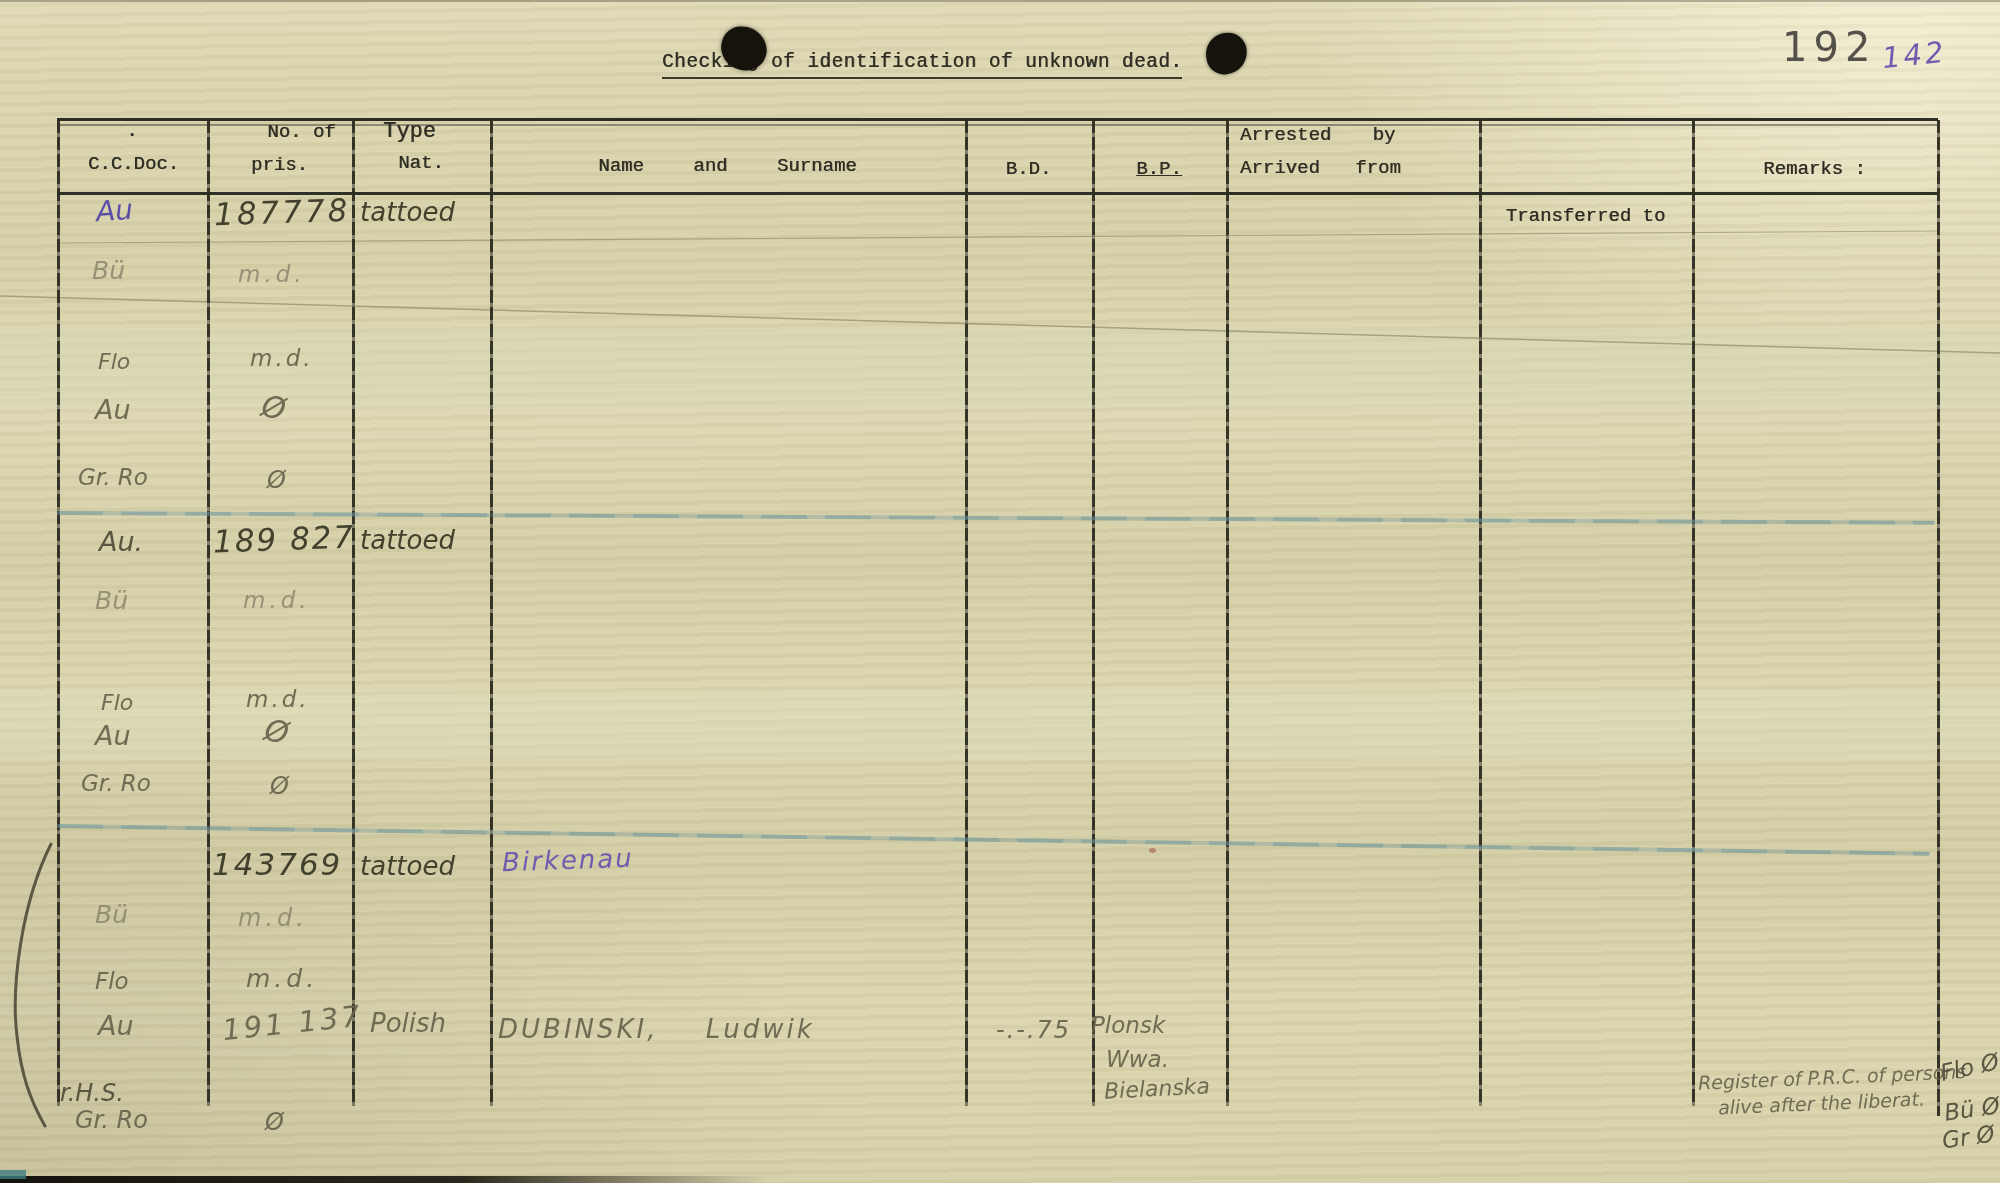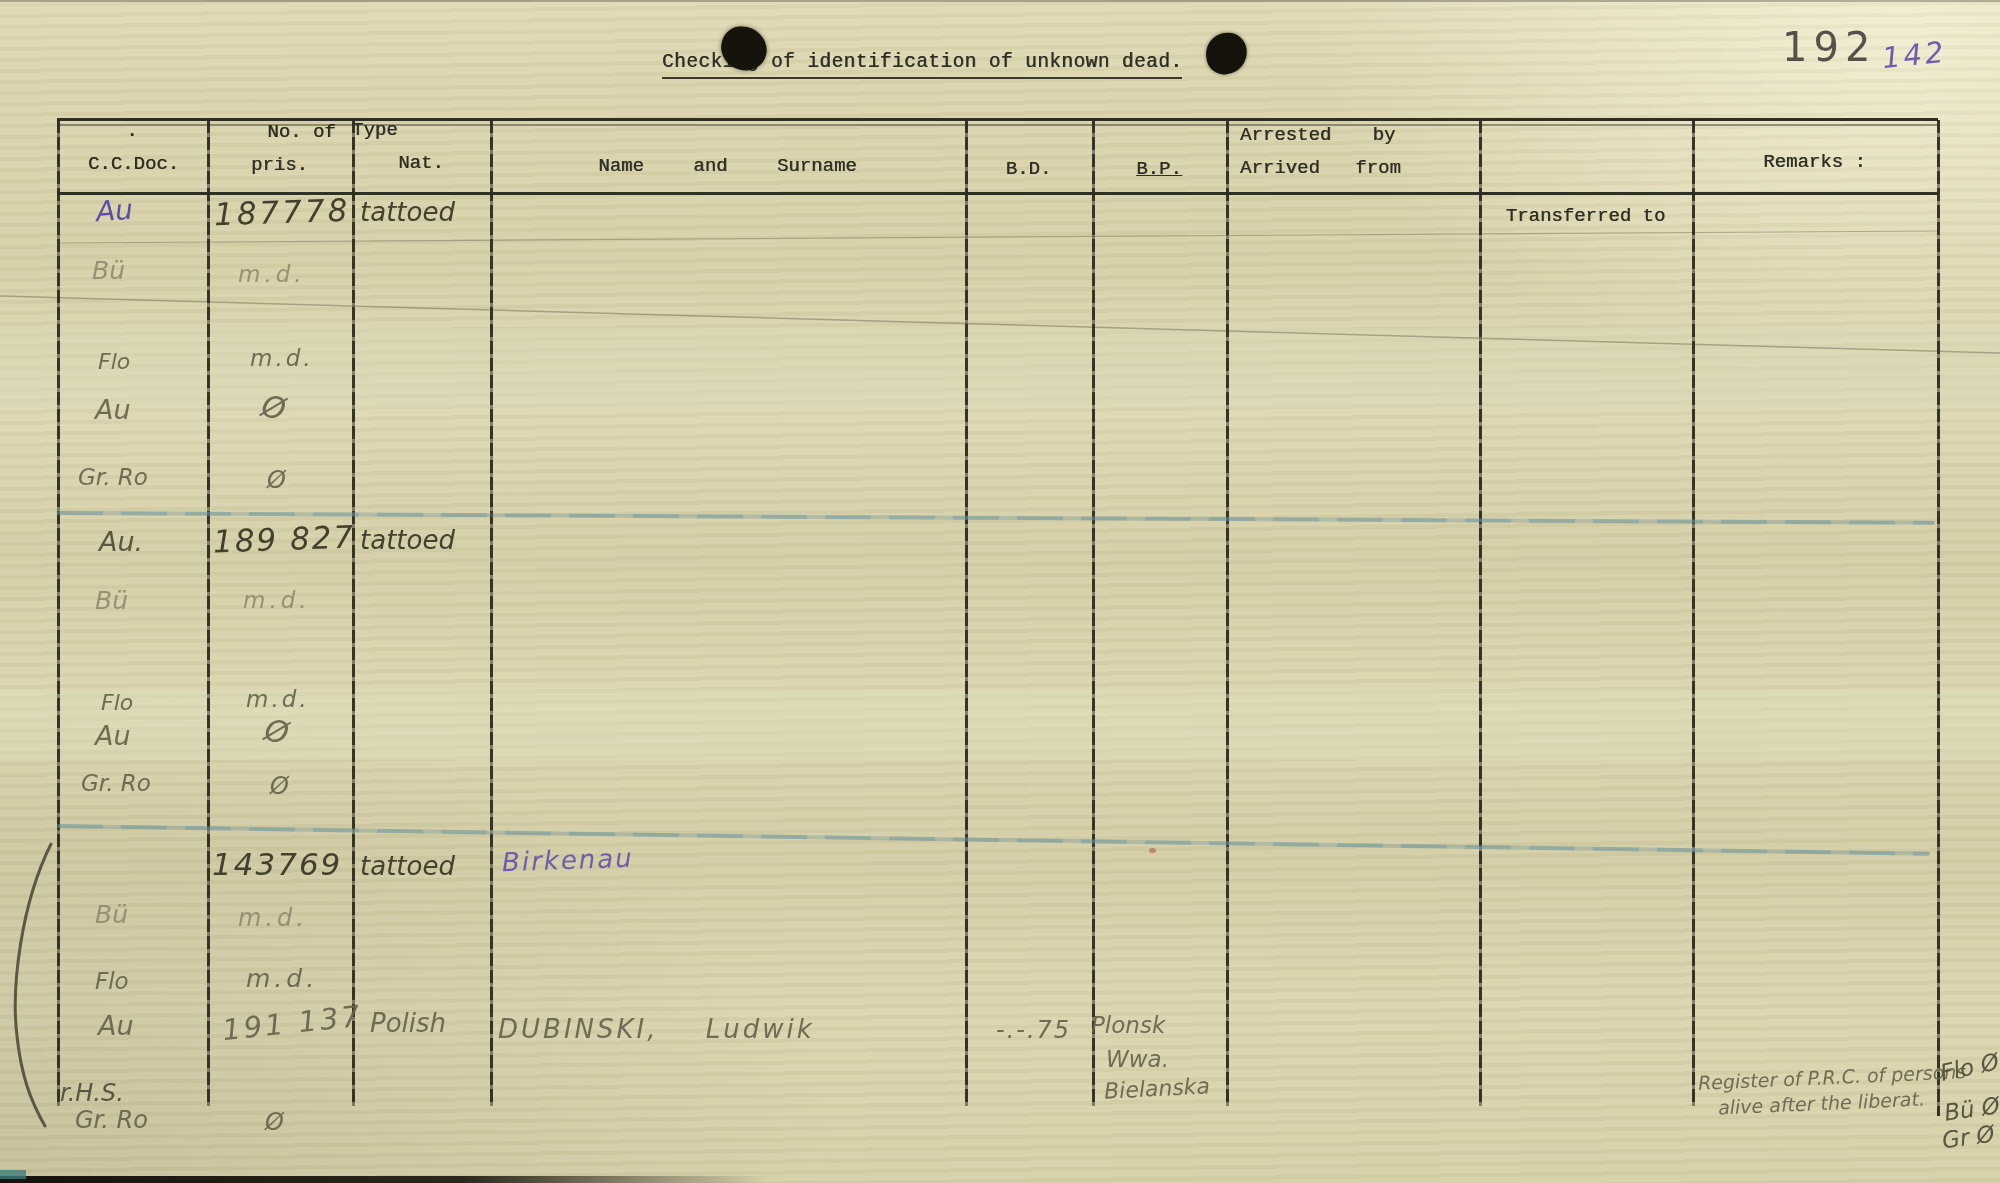--- a/index.html
+++ b/index.html
@@ -78,29 +78,29 @@
   <div class="vline" style="left:1937px;height:996px;"></div>
   <div class="blueline" style="left:57px;top:511px;width:1878px;transform:rotate(.3deg);transform-origin:left center;"></div>
   <div class="blueline" style="left:57px;top:824px;width:1873px;transform:rotate(.85deg);transform-origin:left center;"></div>
   <div style="position:absolute;left:1149px;top:848px;width:7px;height:5px;background:rgba(176,106,80,.7);border-radius:50%;"></div>
 </div>
 
 <div class="typed" style="left:57px;top:121px;width:150px;text-align:center;font-size:18px;">.</div>
 <div class="typed" style="left:60px;top:153px;width:147px;text-align:center;font-size:19px;">C.C.Doc.</div>
 <div class="typed" style="left:207px;top:121px;width:145px;text-align:center;font-size:19px;padding-left:22px;">No. of</div>
 <div class="typed" style="left:207px;top:154px;width:145px;text-align:center;font-size:19px;">pris.</div>
-<div class="typed" style="left:352px;top:119px;width:115px;text-align:left;font-size:19px;">Type</div>
+<div class="typed" style="left:352px;top:119px;width:115px;text-align:center;font-size:22px;">Type</div>
 <div class="typed" style="left:352px;top:152px;width:138px;text-align:center;font-size:19px;">Nat.</div>
 <div class="typed" style="left:490px;top:155px;width:475px;text-align:center;font-size:19px;word-spacing:38px;">Name and Surname</div>
 <div class="typed" style="left:965px;top:158px;width:127px;text-align:center;font-size:19px;">B.D.</div>
 <div class="typed" style="left:1092px;top:158px;width:134px;text-align:center;font-size:19px;text-decoration:underline;">B.P.</div>
 <div class="typed" style="left:1240px;top:124px;width:239px;font-size:19px;word-spacing:30px;">Arrested by</div>
 <div class="typed" style="left:1240px;top:157px;width:239px;font-size:19px;word-spacing:24px;">Arrived from</div>
 <div class="typed" style="left:1479px;top:157px;width:213px;text-align:center;font-size:19px;margin-top:48px;">Transferred to</div>
-<div class="typed" style="left:1692px;top:151px;width:245px;text-align:center;font-size:19px;">Remarks :</div>
+<div class="typed" style="left:1692px;top:158px;width:245px;text-align:center;font-size:19px;">Remarks :</div>
 
 <div class="hw blue-ink cell" style="left:96px;top:194px;font-size:28px;transform:rotate(-4deg);">Au</div>
 <div class="hw dark-hand cell" style="left:214px;top:194px;font-size:31px;letter-spacing:3px;transform:rotate(-2deg);">187778</div>
 <div class="hw dark-hand cell" style="left:360px;top:197px;font-size:26px;">tattoed</div>
 <div class="hw pencil-faint cell" style="left:92px;top:256px;font-size:25px;">Bü</div>
 <div class="hw pencil-faint cell" style="left:238px;top:261px;font-size:23px;letter-spacing:4px;">m.d.</div>
 <div class="hw pencil cell" style="left:98px;top:349px;font-size:22px;">Flo</div>
 <div class="hw pencil cell" style="left:250px;top:345px;font-size:23px;letter-spacing:3px;">m.d.</div>
 <div class="hw pencil cell" style="left:95px;top:394px;font-size:27px;">Au</div>
 <div class="hw pencil cell" style="left:262px;top:390px;font-size:30px;transform:rotate(12deg);">Ø</div>

